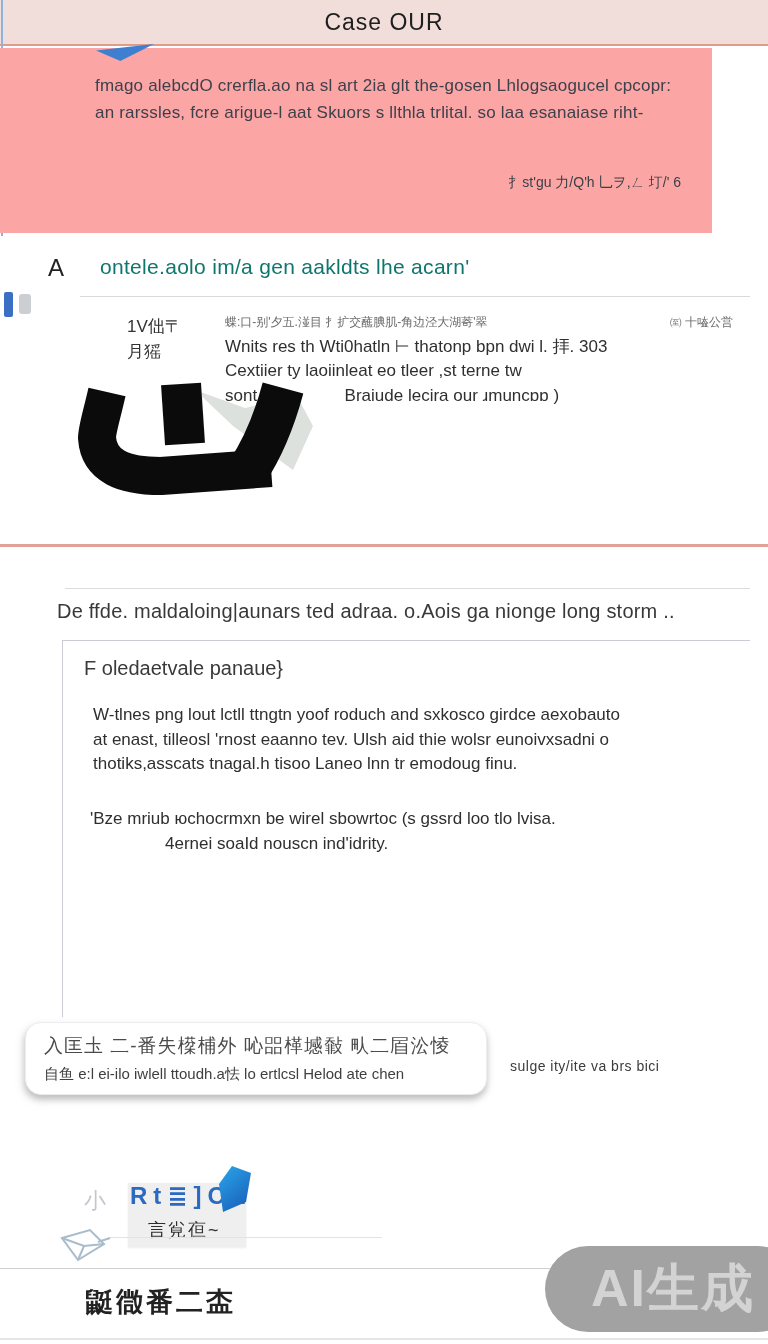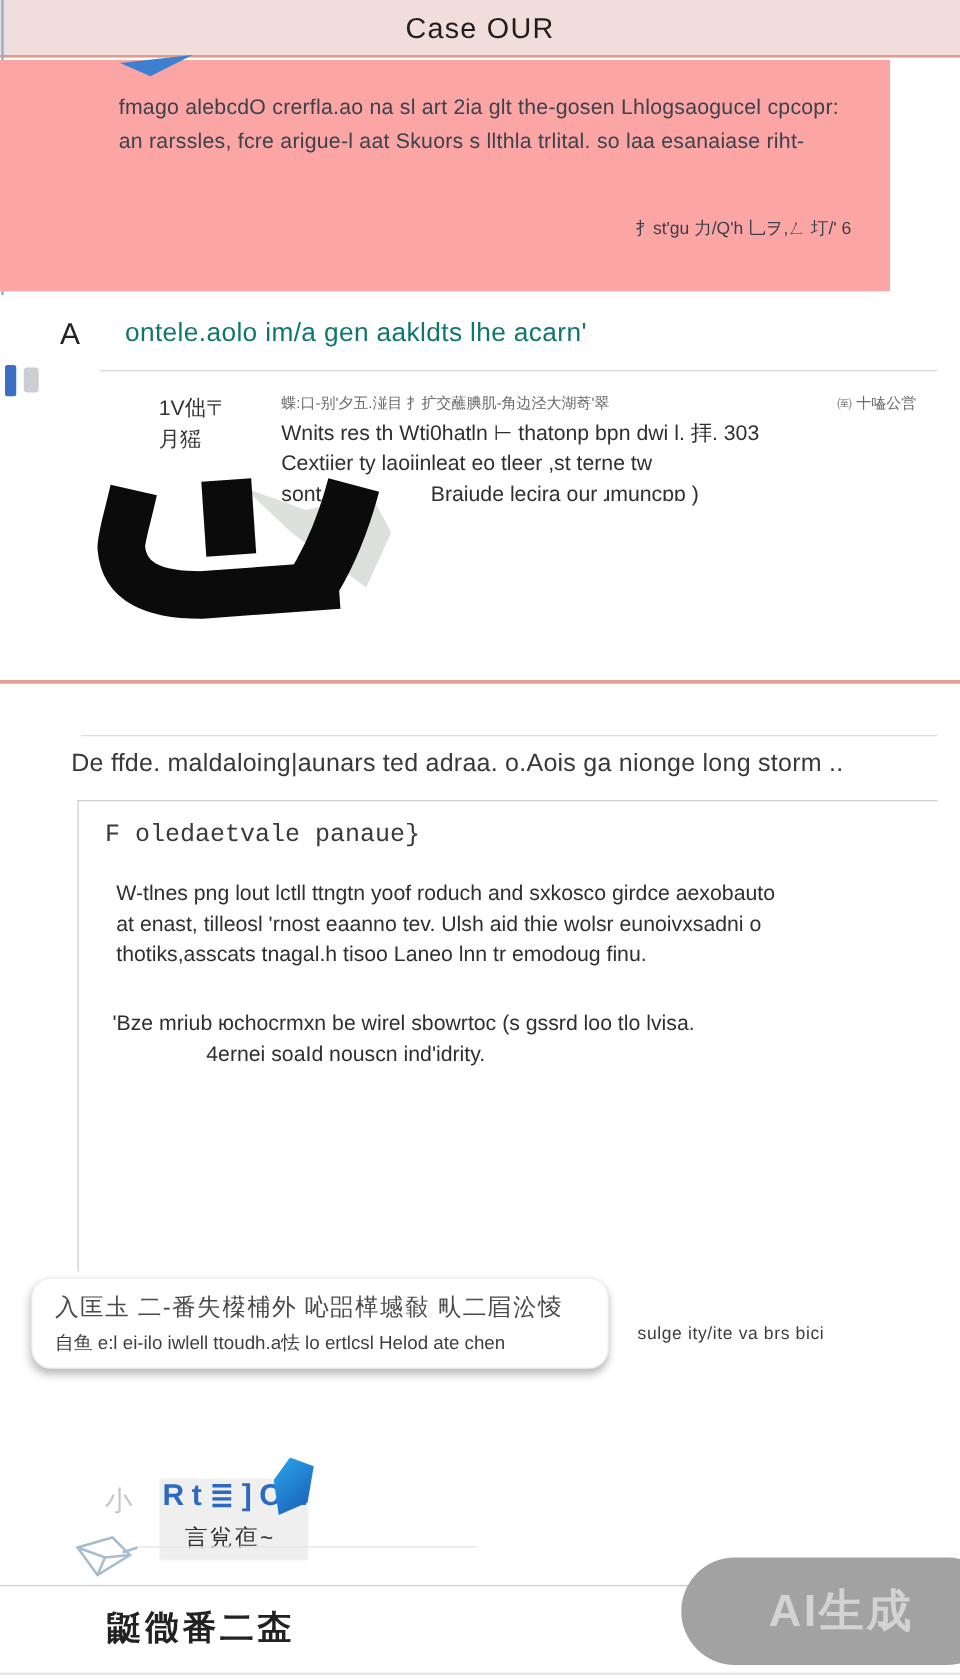--- a/index.html
+++ b/index.html
@@ -38,21 +38,21 @@
   .row3-right { margin-left:78px; }
 
   .ink-wrap { left:75px; top:378px; width:250px; height:125px; }
   .divider-salmon { left:0; top:544px; width:768px; height:3px; background:#e2a196; }
 
   
   .rule-b { left:65px; top:588px; width:685px; height:1px; background:#dcdcdc; }
   .secB-intro { left:57px; top:600px; width:700px; font-size:20px; color:#383838; letter-spacing:0.2px; }
   .panel-frame { left:62px; top:640px; width:688px; height:377px;
                  border-top:1px solid #c9cdd3; border-left:1px solid #c9cdd3; }
-  .panel-heading { left:84px; top:657px; font-size:20px; color:#3a3a3a;font-family:Liberation Mono, monospace; }
+  .panel-heading { left:84px; top:657px; font-size:20px; color:#3a3a3a; }
   .panel-para1 { left:93px; top:703px; width:630px; font-size:17px; line-height:24.5px; color:#2f2f2f; }
   .panel-para2 { left:90px; top:806px; width:600px; font-size:17px; line-height:25px; color:#2f2f2f; }
   .indent { padding-left:75px; }
 
   
   .tooltip { left:25px; top:1022px; width:462px; height:73px; background:#ffffff;
              border:1px solid #ededed; border-radius:16px;
              box-shadow:0 4px 6px rgba(140,140,140,0.45), -2px 5px 8px rgba(160,160,160,0.25);
              padding:10px 16px 0 18px; }
   .tooltip-l1 { font-size:19px; color:#4b4b4b; letter-spacing:1px; white-space:nowrap; }
@@ -69,21 +69,21 @@
   .footer-caption { left:148px; top:1218px; font-size:18px; color:#2f2f2f; letter-spacing:2px; }
   .send-icon-wrap { left:54px; top:1226px; width:58px; height:42px; }
   .connector { left:110px; top:1237px; width:272px; height:1px; background:#e3e3e3; }
 
   
   .rule-c { left:0; top:1268px; width:768px; height:1px; background:#cfcfcf; }
   .bottom-title { left:86px; top:1284px; font-size:27px; font-weight:bold; color:#222;
                   letter-spacing:3px; }
   .ai-pill { left:545px; top:1246px; width:256px; height:86px; background:#a2a2a2;
              border-radius:44px; display:flex; align-items:center; justify-content:center; }
-  .ai-pill span { font-size:36px; color:#d3d3d3; font-weight:bold; letter-spacing:2px; }
+  .ai-pill span { font-size:52px; color:#d3d3d3; font-weight:bold; letter-spacing:2px; }
   .rule-d { left:0; top:1338px; width:768px; height:2px; background:#e4e6e8; }
 </style>
 </head>
 <body>
 
 <div id="page">
 
   <div class="abs header">
     <div class="header-title">Case OUR</div>
   </div>

